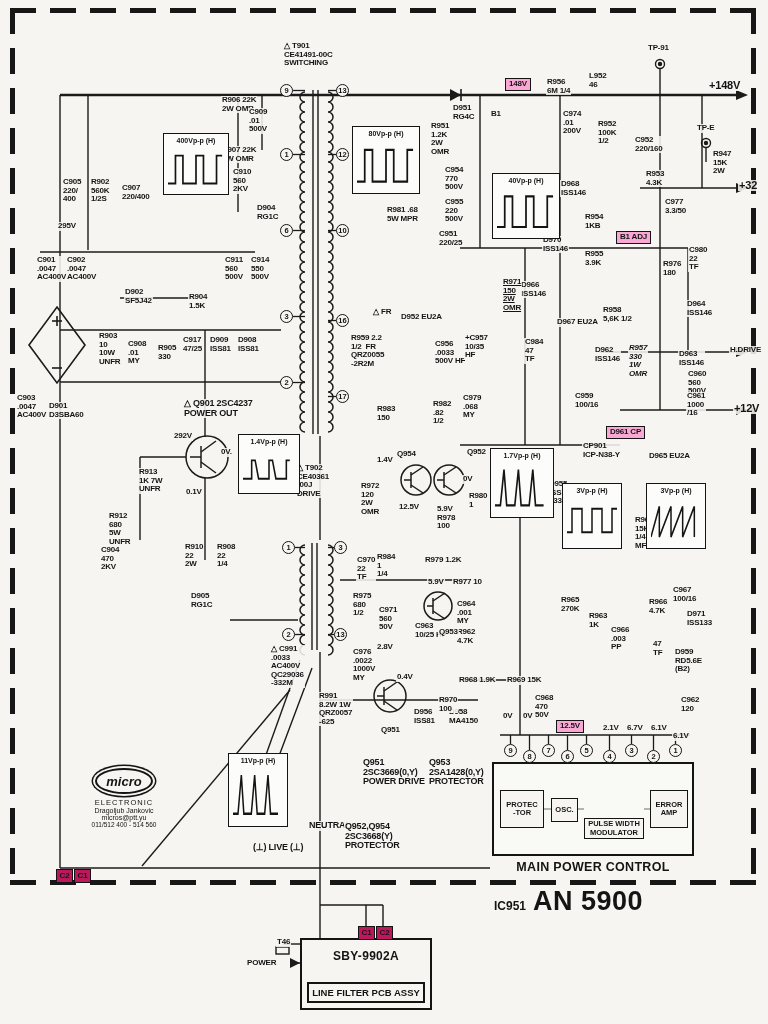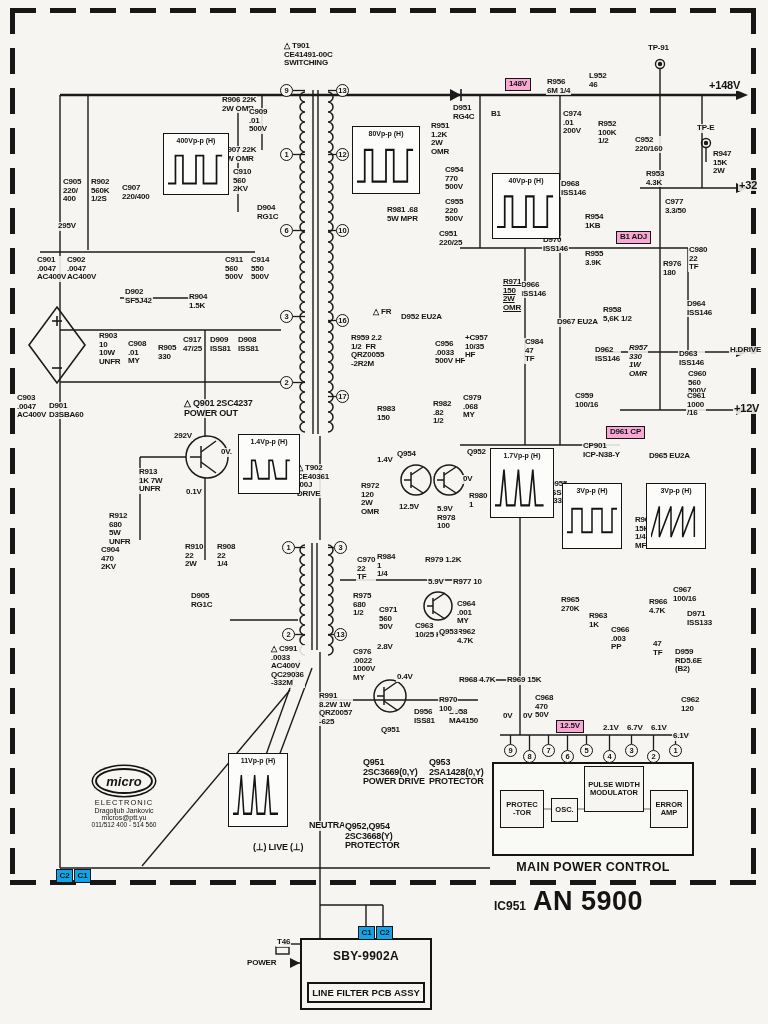--- a/index.html
+++ b/index.html
@@ -17,30 +17,30 @@
   .circ{position:absolute;width:13px;height:13px;border:1.3px solid #141414;border-radius:50%;
         background:#f6f5f1;font-weight:bold;font-size:7.5px;line-height:11px;text-align:center;z-index:6}
   .wave{position:absolute;border:1.5px solid #141414;background:#fcfcfa;z-index:7;display:flex;flex-direction:column}
   .wave .wl{font-weight:bold;font-size:7px;line-height:9px;text-align:center;white-space:nowrap;padding-top:2px}
   .wave svg{flex:1;margin:2px 4px 4px}
   #ic-frame{position:absolute;left:492px;top:762px;width:202px;height:94px;border:2px solid #141414;z-index:4;background:rgba(252,252,250,.55)}
   .icsub{position:absolute;border:1.6px solid #141414;background:#f6f5f1;font-weight:bold;font-size:7.5px;line-height:8.4px;
          display:flex;align-items:center;justify-content:center;text-align:center;white-space:pre;z-index:5}
   .sub-protector{left:500px;top:790px;width:44px;height:38px}
   .sub-osc{left:551px;top:798px;width:27px;height:24px}
-  .sub-pwm{left:584px;top:766px;width:60px;height:46px}
+  .sub-pwm{left:584px;top:818px;width:60px;height:21px}
   .sub-error{left:650px;top:790px;width:38px;height:38px}
   #mpc{position:absolute;left:492px;top:860px;width:202px;text-align:center;font-weight:bold;font-size:12.5px;letter-spacing:.3px;z-index:5}
   #title{position:absolute;left:494px;top:886px;z-index:5;display:flex;align-items:flex-end;gap:7px}
   #title .ref{font-weight:bold;font-size:12px;padding-bottom:4px}
   #title .part{font-weight:bold;font-size:27px;letter-spacing:.5px}
   #filter-box{position:absolute;left:300px;top:938px;width:132px;height:72px;border:2.2px solid #141414;background:#f6f5f1;z-index:5}
   #filter-box .model{font-weight:bold;font-size:12px;text-align:center;margin-top:9px;letter-spacing:.3px}
   #filter-assy{position:absolute;left:5px;bottom:5px;right:5px;border:2px solid #141414;font-weight:bold;font-size:9.5px;text-align:center;padding:3px 0;background:#f6f5f1}
-  .conn{position:absolute;border:1.6px solid #141414;background:#0ea5e9;font-weight:bold;font-size:8px;width:17px;height:14px;text-align:center;line-height:11px;z-index:6}
+  .conn{position:absolute;border:1.6px solid #141414;background:#be185d;font-weight:bold;font-size:8px;width:17px;height:14px;text-align:center;line-height:11px;z-index:6}
   #logo{position:absolute;left:86px;top:768px;width:76px;text-align:center;z-index:5}
   #logo .oval{border:2px solid #141414;border-radius:50%;width:58px;height:26px;margin:0 auto;font-weight:bold;font-style:italic;
               font-size:13px;line-height:23px;background:#f6f5f1;box-shadow:0 0 0 2px #f6f5f1,0 0 0 3.5px #141414}
   #logo .l1{font-weight:normal;font-size:7.5px;margin-top:4px;letter-spacing:1px}
   #logo .l2{font-size:7px}
   #logo .l3{font-size:7px}
   #logo .l4{font-size:6.5px}
 </style>
 </head>
 <body>
@@ -312,21 +312,21 @@
       <div class="lbl" style="left: 414px; top: 622px;">C963
 10/25 HF</div>
       <div class="lbl" style="left: 396px; top: 673px;">0.4V</div>
       <div class="lbl" style="left: 380px; top: 726px;">Q951</div>
       <div class="lbl" style="left: 413px; top: 708px;">D956
 ISS81</div>
       <div class="lbl" style="left: 448px; top: 708px;">D958
 MA4150</div>
       <div class="lbl" style="left: 438px; top: 696px;">R970
 100</div>
-      <div class="lbl" style="left: 458px; top: 676px;">R968 4.7K</div>
+      <div class="lbl" style="left: 458px; top: 676px;">R968 1.9K</div>
       <div class="lbl" style="left: 506px; top: 676px;">R969 15K</div>
       <div class="lbl" style="left: 456px; top: 600px;">C964
 .001
 MY</div>
       <div class="lbl" style="left: 456px; top: 628px;">R962
 4.7K</div>
       <div class="lbl" style="left: 427px; top: 578px;">5.9V</div>
       <div class="lbl" style="left: 452px; top: 578px;">R977 10</div>
       <div class="lbl" style="left: 438px; top: 628px;">Q953</div>
       <div class="lbl" style="left: 436px; top: 505px;">5.9V

